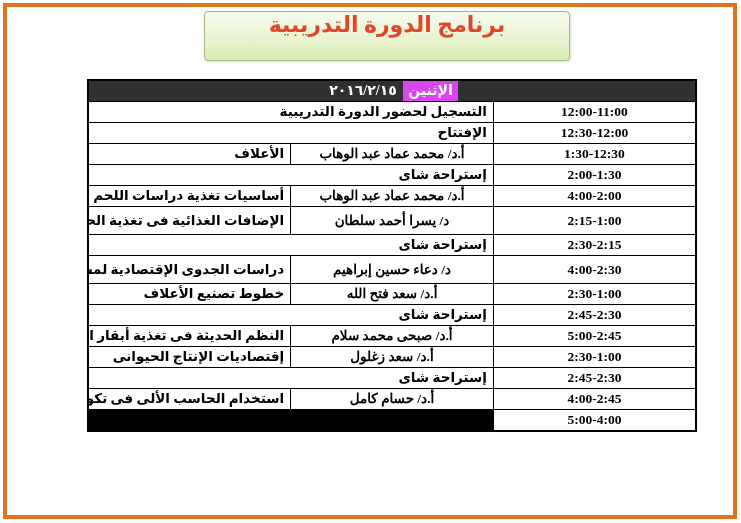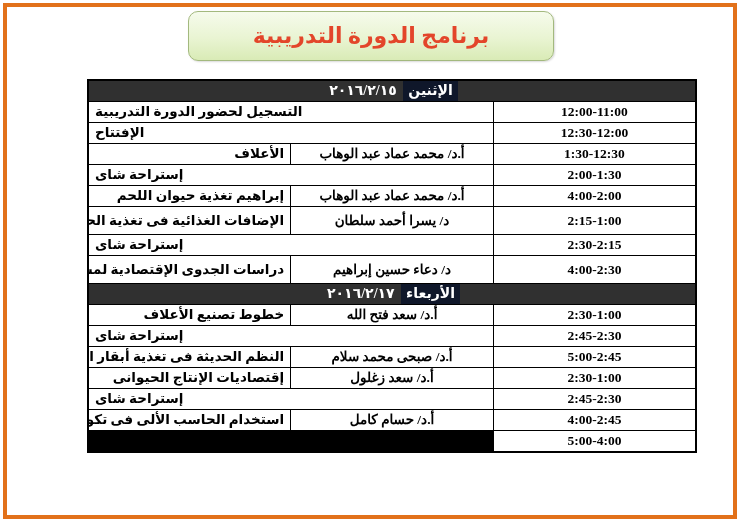--- a/index.html
+++ b/index.html
@@ -5,24 +5,24 @@
   html,body{margin:0;padding:0;}
   body{
     width:741px;height:523px;position:relative;background:#ffffff;
     font-family:"Liberation Serif","DejaVu Sans",serif;overflow:hidden;
   }
   .frame{
     position:absolute;top:3px;left:3px;right:4px;bottom:4px;
     border:4px solid #E2711A;pointer-events:none;
   }
   .title-box{
-    position:absolute;top:11px;left:188px;width:364px;height:48px;
+    position:absolute;top:11px;left:204px;width:364px;height:48px;
     background:linear-gradient(#F6FBEC 0%,#E9F4D2 55%,#D9EBB6 100%);
-    border:1px solid #A3B97E;border-radius:10px;
-    display:flex;align-items:center;justify-content:center;
+    border:1px solid #A3B97E;border-radius:4px;
+    display:flex;align-items:flex-start;justify-content:center;
     box-shadow:1px 1px 2px rgba(0,0,0,0.15);
   }
   .title-box .title{
     color:#E3452A;font-weight:bold;font-size:22px;direction:rtl;
   }
   table.sched{
     position:absolute;top:79px;left:87px;width:610px;
     border-collapse:collapse;direction:rtl;table-layout:fixed;
     border:2px solid #000;
   }
@@ -31,26 +31,26 @@
     font-weight:bold;font-size:13.5px;color:#000;line-height:1.15;
     overflow:hidden;white-space:nowrap;
   }
   tr.tall td{height:27px;}
   td.time-cell{
     width:107px;text-align:center;direction:ltr;
     font-size:15px;font-family:"Liberation Serif",serif;
   }
   td.speaker-cell{width:182px;text-align:center;font-family:Liberation Serif, serif;}
   td.topic-cell{text-align:right;}
-  td.center-cell{text-align:left;}
+  td.center-cell{text-align:right;}
   tr.day-row td{
     background:#303030;color:#fff;text-align:center;font-size:14px;
     border-left-color:#303030;border-right-color:#303030;
   }
-  .day-name{background:#0f172a;padding:8px 5px;}
+  .day-name{background:#d946ef;padding:8px 5px;}
   .day-date{padding:0 3px;}
   td.closing-cell{
     background:#000;color:#fff;text-align:center;white-space:normal;font-size:13px;
   }
 </style>
 </head>
 <body>
 
 <div class="frame"></div>
 
@@ -76,38 +76,35 @@
         <td class="speaker-cell">أ.د/ محمد عماد عبد الوهاب</td>
         <td class="topic-cell">الأعلاف</td>
       </tr>
       <tr>
         <td class="time-cell">2:00-1:30</td>
         <td class="center-cell" colspan="2">إستراحة شاى</td>
       </tr>
       <tr>
         <td class="time-cell">4:00-2:00</td>
         <td class="speaker-cell">أ.د/ محمد عماد عبد الوهاب</td>
-        <td class="topic-cell">إبراهيم تغذية حيوان اللحم</td>
+        <td class="topic-cell">أساسيات تغذية دراسات اللحم</td>
       </tr>
       <tr class="tall">
         <td class="time-cell">2:15-1:00</td>
         <td class="speaker-cell">د/ يسرا أحمد سلطان</td>
         <td class="topic-cell">الإضافات الغذائية فى تغذية الحيوانات المزرعية</td>
       </tr>
       <tr>
         <td class="time-cell">2:30-2:15</td>
         <td class="center-cell" colspan="2">إستراحة شاى</td>
       </tr>
       <tr class="tall">
         <td class="time-cell">4:00-2:30</td>
         <td class="speaker-cell">د/ دعاء حسين إبراهيم</td>
         <td class="topic-cell">دراسات الجدوى الإقتصادية لمشاريع الإنتاج الحيوانى</td>
-      </tr>
-      <tr class="day-row">
-        <td class="day-cell" colspan="3"><span class="day-name">الأربعاء</span> <span class="day-date">٢٠١٦/٢/١٧</span></td>
       </tr>
       <tr>
         <td class="time-cell">2:30-1:00</td>
         <td class="speaker-cell">أ.د/ سعد فتح الله</td>
         <td class="topic-cell">خطوط تصنيع الأعلاف</td>
       </tr>
       <tr>
         <td class="time-cell">2:45-2:30</td>
         <td class="center-cell" colspan="2">إستراحة شاى</td>
       </tr>

